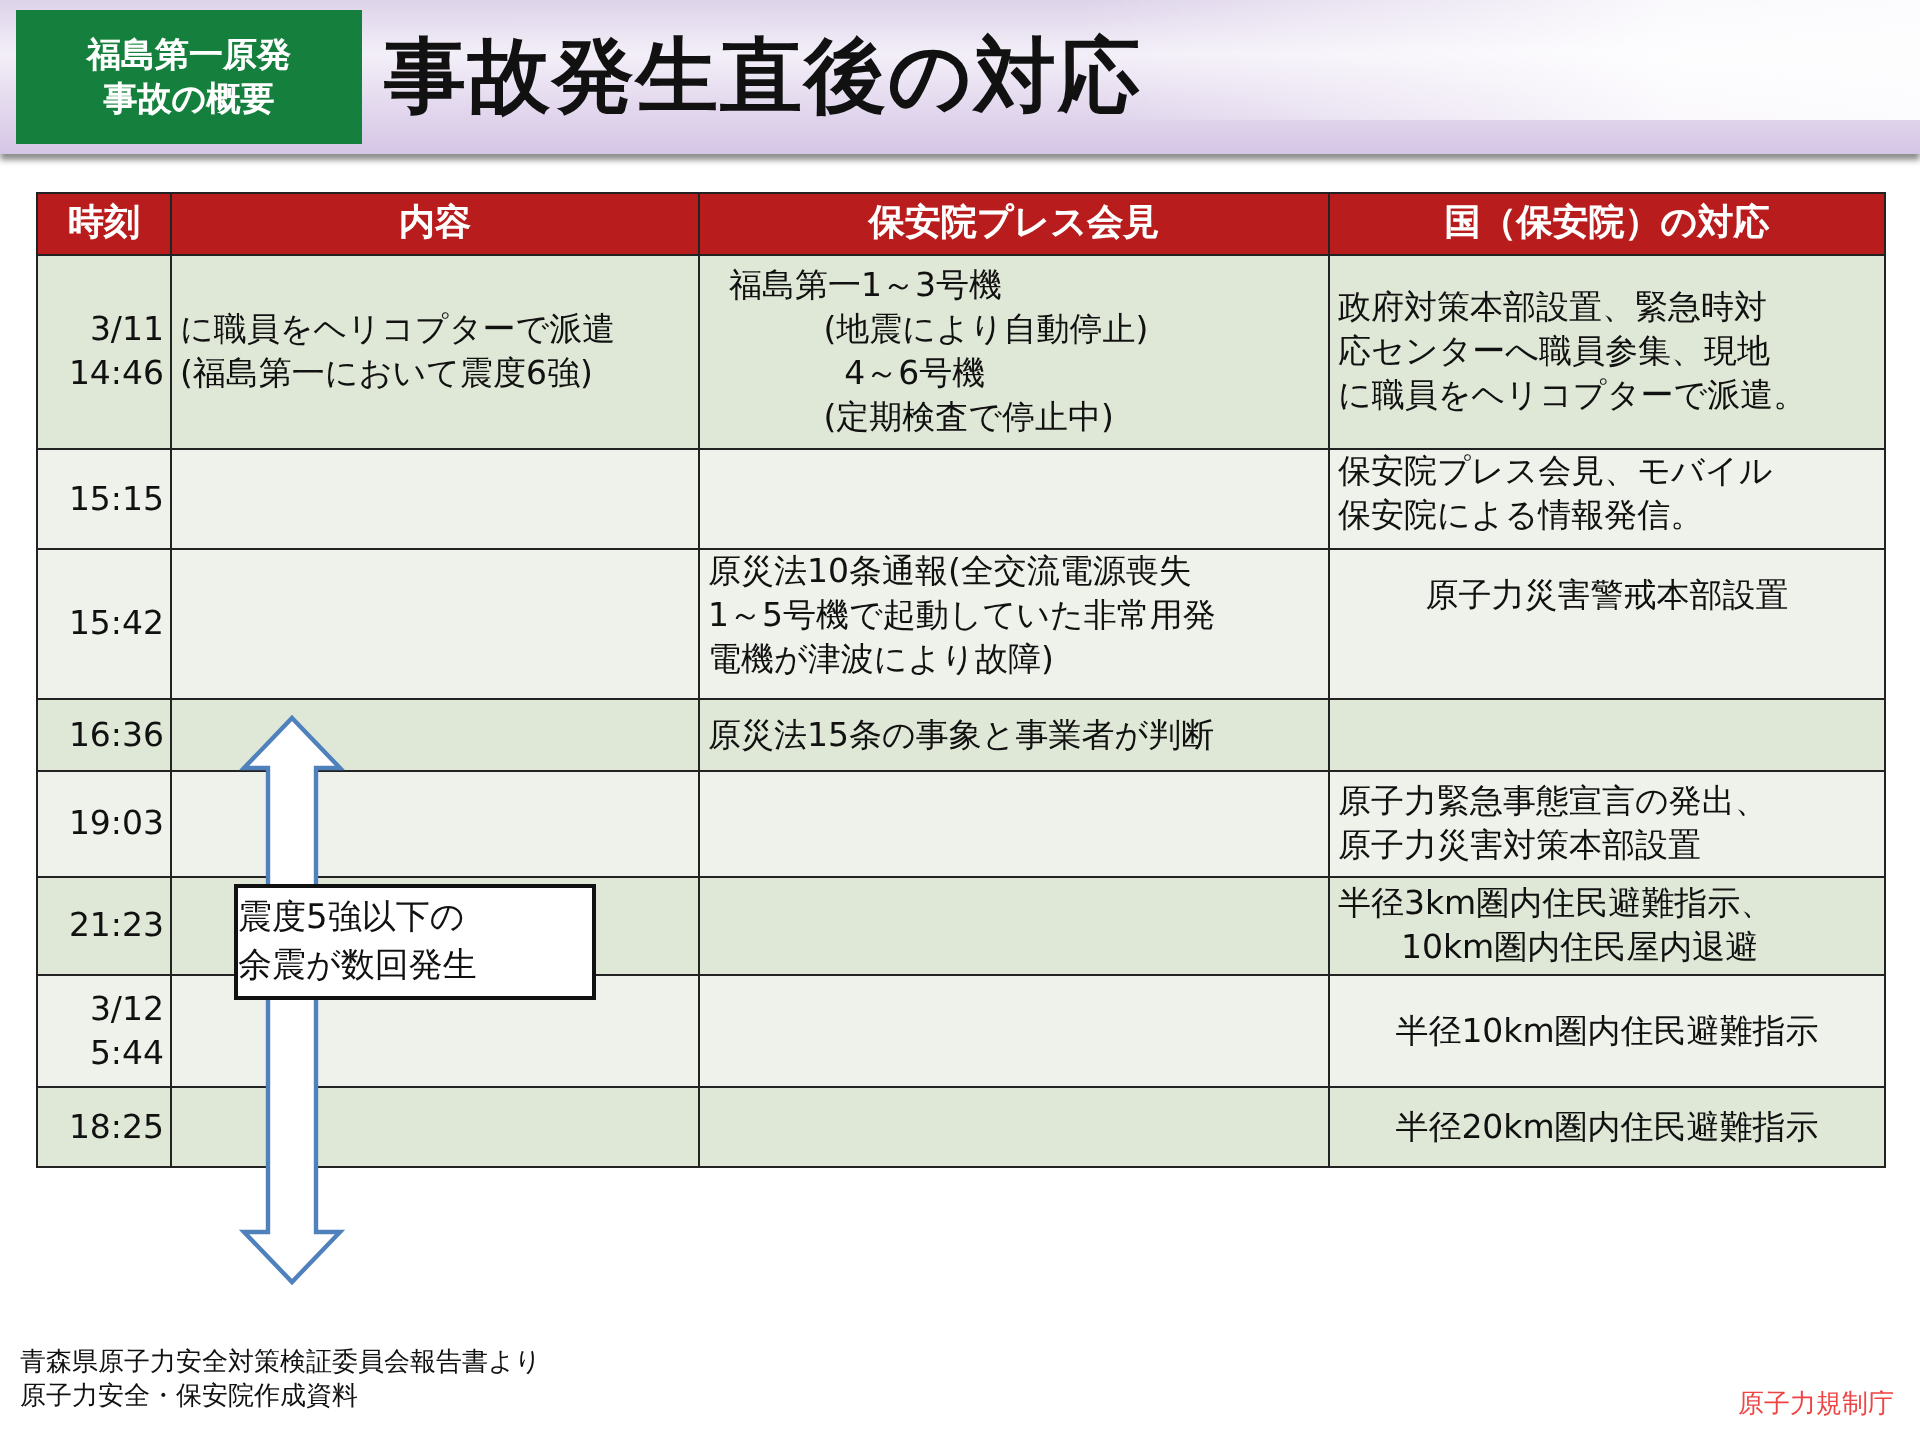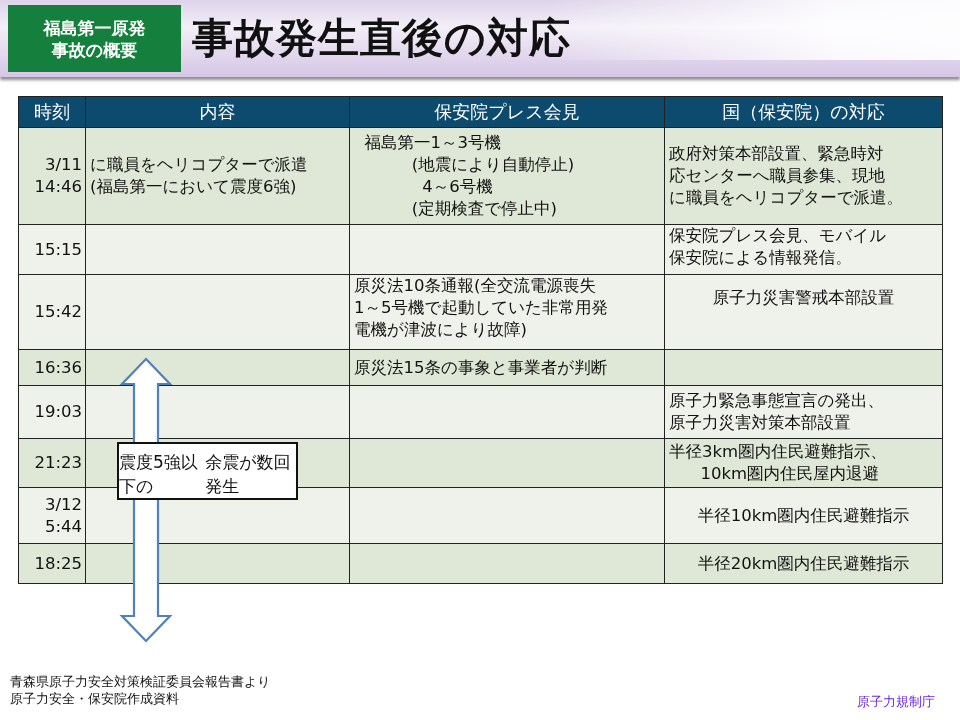--- a/index.html
+++ b/index.html
@@ -29,44 +29,44 @@
 
   .timeline-table {
     position: absolute; left: 18px; top: 96px; width: 924px;
     border-collapse: collapse; table-layout: fixed;
     font-size: 16.5px; line-height: 22px;
   }
   .timeline-table th, .timeline-table td {
     border: 1.5px solid #222; vertical-align: middle; padding: 0 4px;
   }
   .timeline-table th {
-    background: #0c4a6e; color: #ffffff; font-weight: normal; font-size: 18px;
+    background: #b91c1c; color: #ffffff; font-weight: bold; font-size: 18px;
     text-align: center; height: 31px;
   }
   .row-even td { background: #dfe8d6; }
   .row-odd td { background: #eff2ea; }
   .time-cell { text-align: right; padding-right: 3px !important; white-space: pre-line; }
   .cell-left { text-align: left; white-space: pre-line; }
   .cell-center { text-align: center; white-space: pre-line; }
   .cell-top { vertical-align: top !important; }
   .tepco-first { text-align: left; white-space: pre; }
 
   .arrow-svg { position: absolute; left: 118px; top: 357px; z-index: 3; }
   .aftershock-box {
     position: absolute; left: 117px; top: 442px; width: 181px; height: 58px;
     background: #ffffff; border: 2px solid #111; z-index: 4;
-    display: flex; flex-direction: row; align-items: flex-end; justify-content: center;
+    display: flex; flex-direction: column; align-items: flex-start; justify-content: center;
     font-size: 17px; line-height: 24px;
   }
 
   .source-note {
     position: absolute; left: 10px; top: 673px; font-size: 13px; line-height: 17px; color: #111;
   }
   .org-name {
-    position: absolute; right: 25px; top: 693px; font-size: 13px; color: #6d28d9;
+    position: absolute; right: 13px; top: 693px; font-size: 13px; color: #ef4444;
   }
 </style>
 </head>
 <body>
 
 <div class="header-band"></div>
 <div class="section-tag">
   <span>福島第一原発</span>
   <span>事故の概要</span>
 </div>

